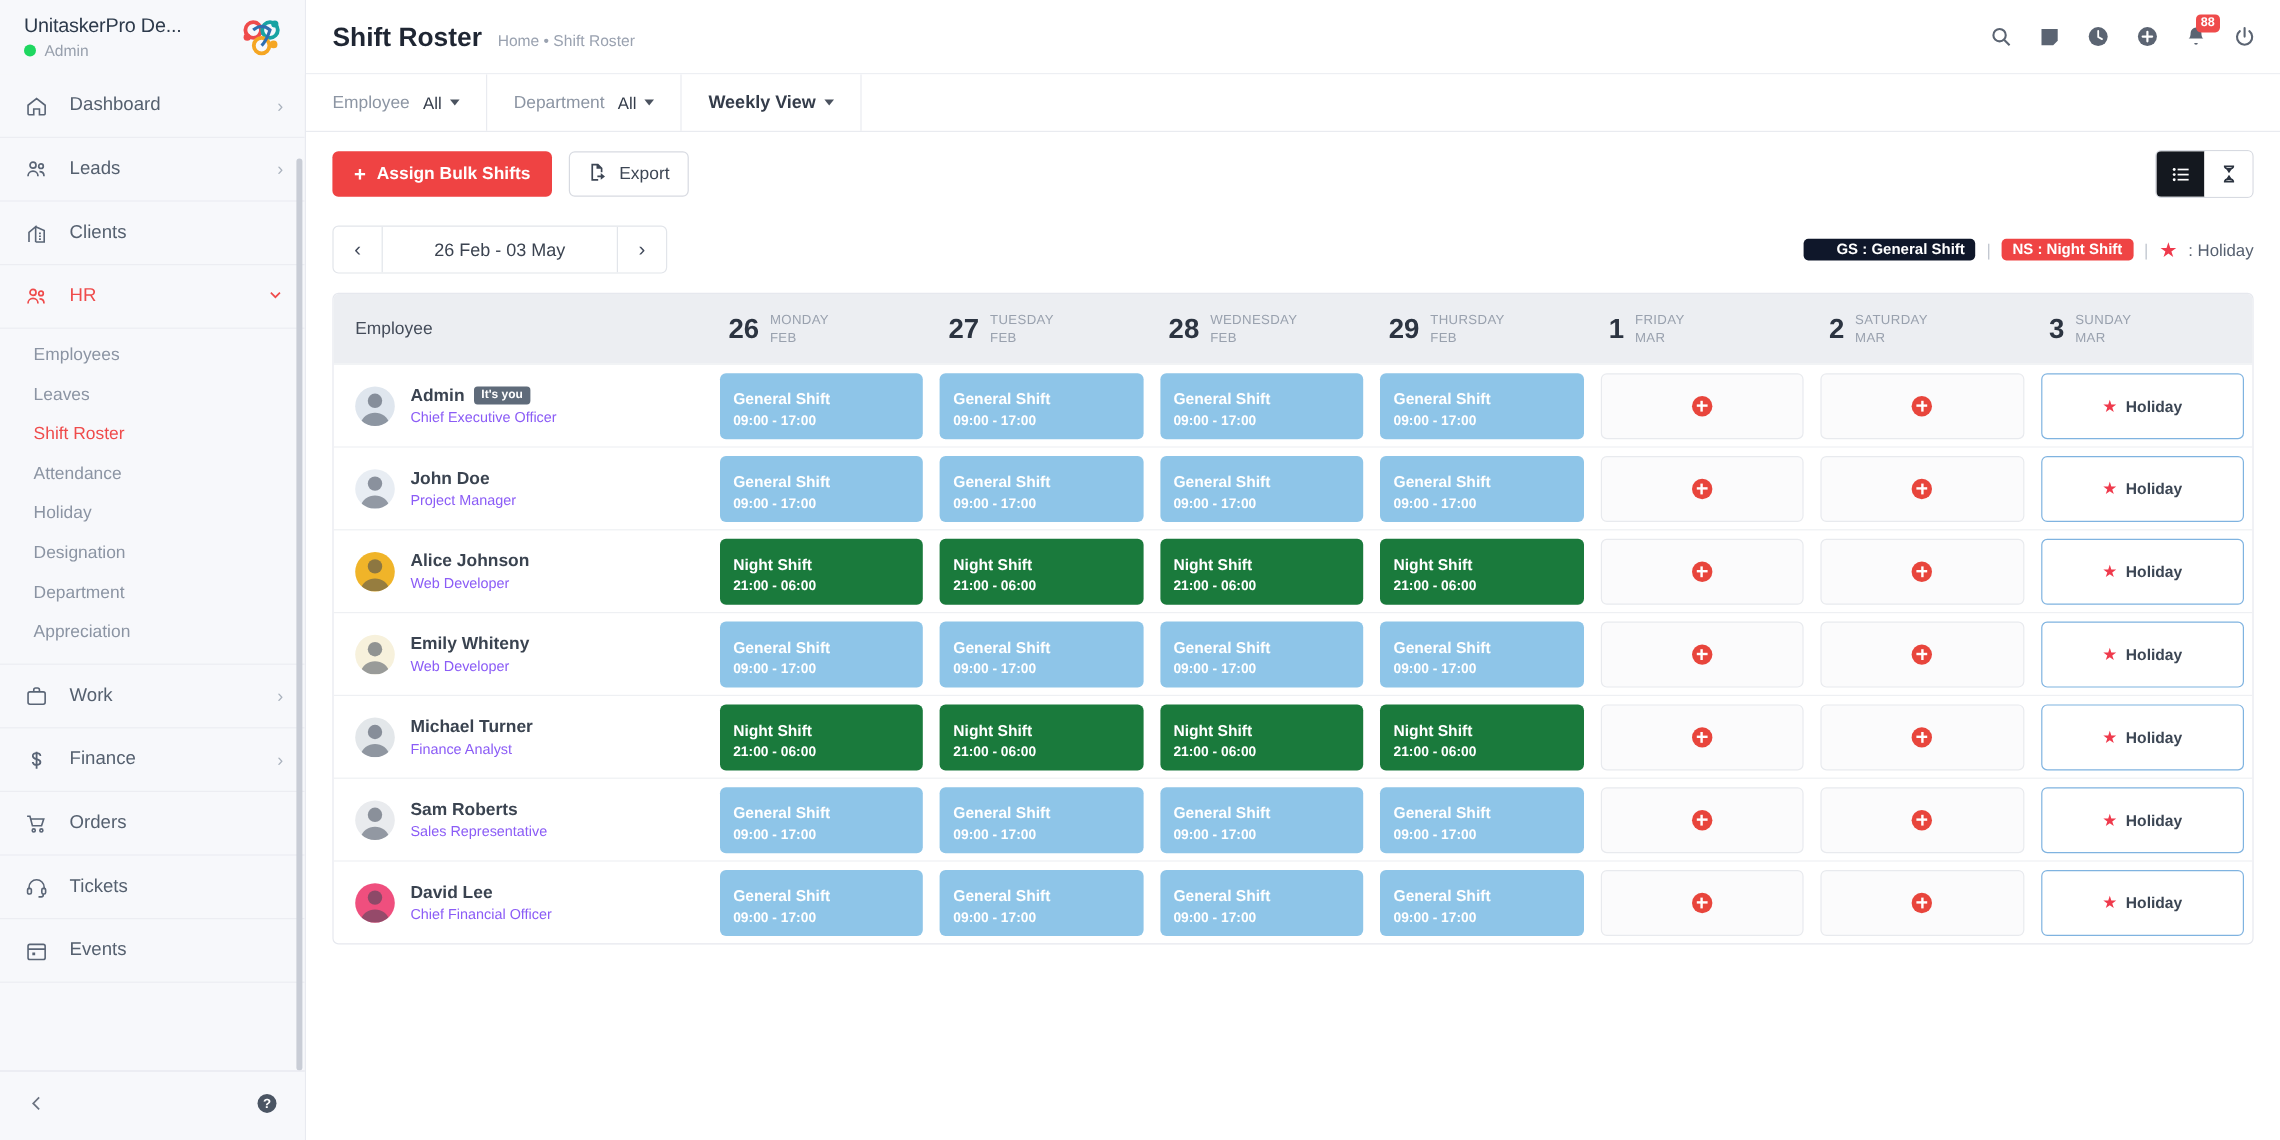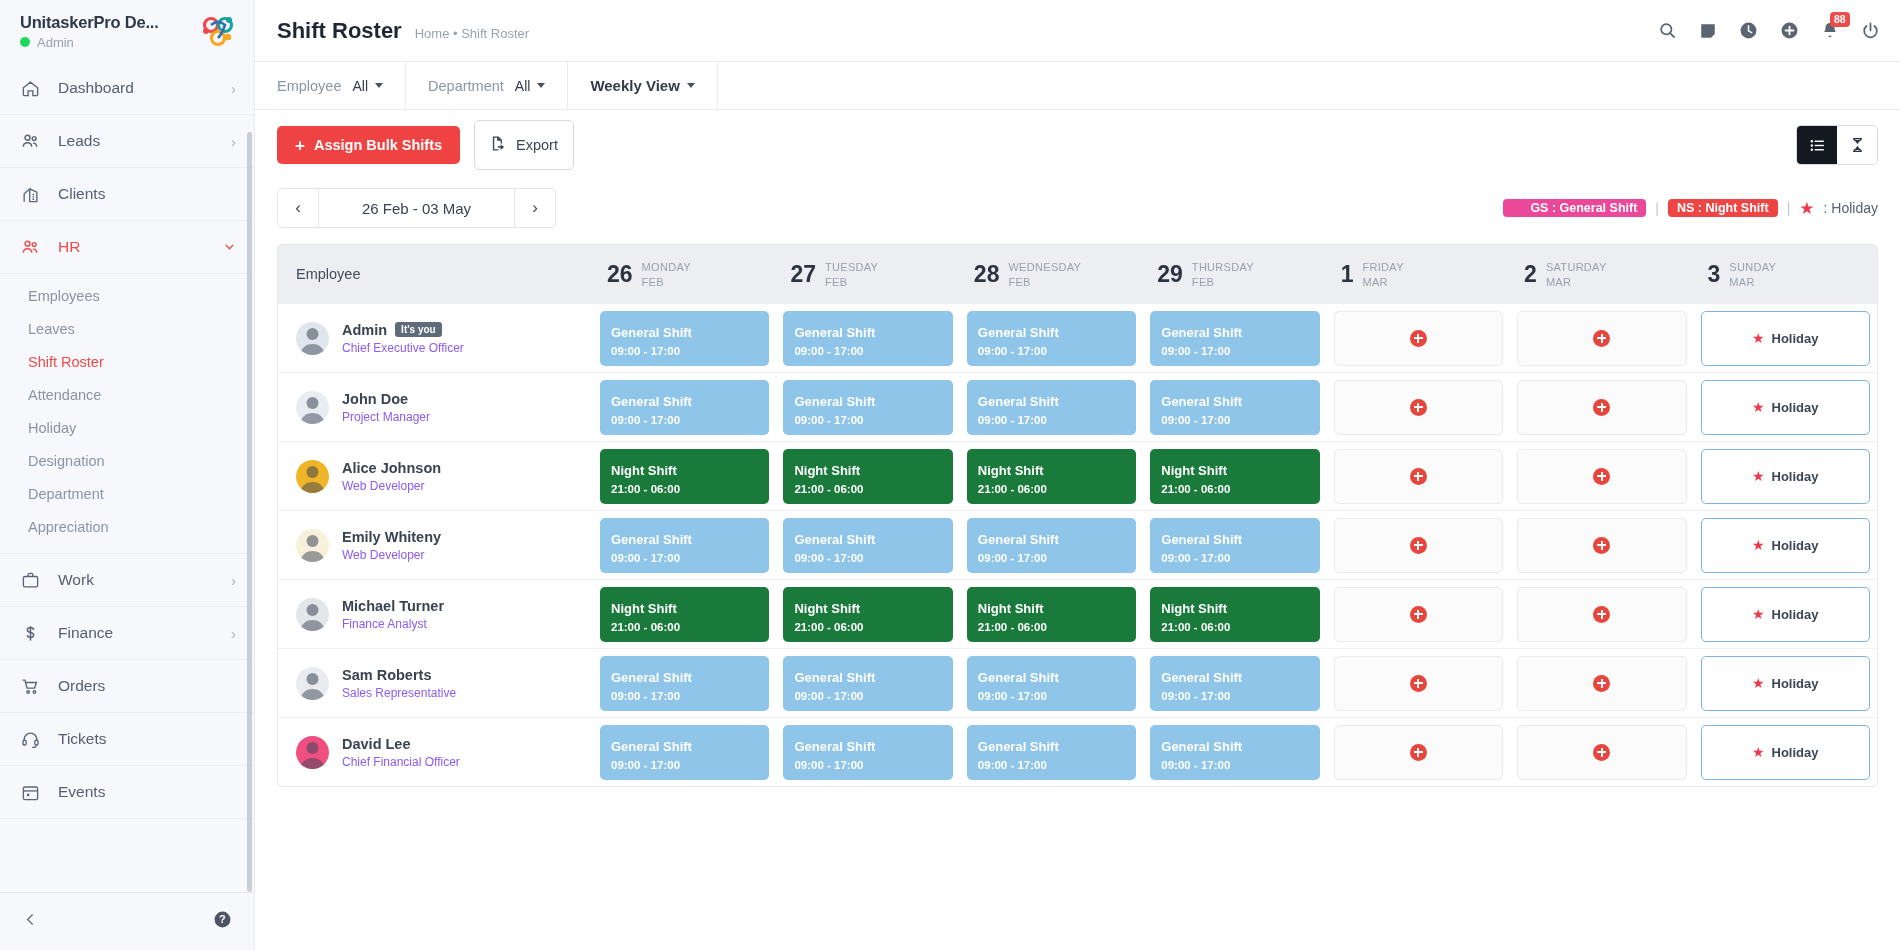--- a/index.html
+++ b/index.html
@@ -16,21 +16,21 @@
     width: 255px; height: 950px; background: #f7f8fb;
     border-right: 1px solid #e8eaf0;
     display: flex; flex-direction: column; position: relative;
   }
   .brand {
     height: 62px; padding: 0 16px 0 20px; display: flex;
     align-items: center; justify-content: space-between;
     background: #f7f8fb; flex: 0 0 62px;
   }
   .brand-txt { display: flex; flex-direction: column; gap: 3px; }
-  .brand-name { font-size: 16.5px; font-weight: 700; color: #2d3a4b; letter-spacing: -0.2px; }
+  .brand-name { font-size: 16.5px; font-weight: 400; color: #2d3a4b; letter-spacing: -0.2px; }
   .brand-sub { font-size: 13px; color: #98a0ad; display: flex; align-items: center; gap: 7px; }
   .dot { width: 10px; height: 10px; border-radius: 50%; background: #1ed760; display: inline-block; }
   .logo { width: 40px; height: 34px; flex: 0 0 40px; }
 
   .nav { flex: 1; overflow: hidden; position: relative; }
   .nav-scroll { height: 100%; overflow: hidden; }
   .nav-item {
     height: 53px; display: flex; align-items: center; padding: 0 18px 0 20px;
     border-bottom: 1px solid #ecedf2; cursor: pointer; gap: 18px;
   }
@@ -92,21 +92,21 @@
   }
   .act-left { display: flex; align-items: center; gap: 14px; }
   .btn-primary {
     background: #ef4343; color: #fff; border: none; border-radius: 5px;
     padding: 0 18px; height: 38px; font-size: 14.5px; font-weight: 600;
     display: flex; align-items: center; gap: 9px; cursor: pointer;
     font-family: "Liberation Sans", sans-serif;
   }
   .btn-ghost {
     background: #fff; color: #3d4654; border: 1px solid #d7dae1; border-radius: 5px;
-    padding: 0 15px; height: 50px; font-size: 14.5px; display: flex;
+    padding: 0 15px; height: 38px; font-size: 14.5px; display: flex;
     align-items: center; gap: 9px; cursor: pointer;
     font-family: "Liberation Sans", sans-serif;
   }
   .view-toggle { display: flex; border-radius: 5px; overflow: hidden; border: 1px solid #d7dae1; }
   .vt-btn { width: 40px; height: 38px; display: flex; align-items: center; justify-content: center; cursor: pointer; background: #fff; }
   .vt-btn.on { background: #14181f; color: #fff; }
 
   
   .roster { flex: 1; padding: 0 22px; overflow: hidden; position: relative; }
   .roster-head { display: flex; align-items: center; justify-content: space-between; padding: 8px 0 16px; }
@@ -431,21 +431,21 @@
     </div>
 
     <div class="roster">
       <div class="roster-head">
         <div class="datenav">
           <div class="dn-btn">‹</div>
           <div class="dn-lbl">26 Feb - 03 May</div>
           <div class="dn-btn">›</div>
         </div>
         <div class="legend">
-          <span class="lg-pill" style="background:#ec4899;padding-left:27px;">GS : General Shift</span>
+          <span class="lg-pill" style="background:#0f172a;padding-left:27px;">GS : General Shift</span>
           <span class="lg-sep">|</span>
           <span class="lg-pill" style="background:#ef4444;">NS : Night Shift</span>
           <span class="lg-sep">|</span>
           <span class="star">★</span>
           <span>: Holiday</span>
         </div>
       </div>
 
       <div class="grid-wrap">
         <div class="grid-head">

